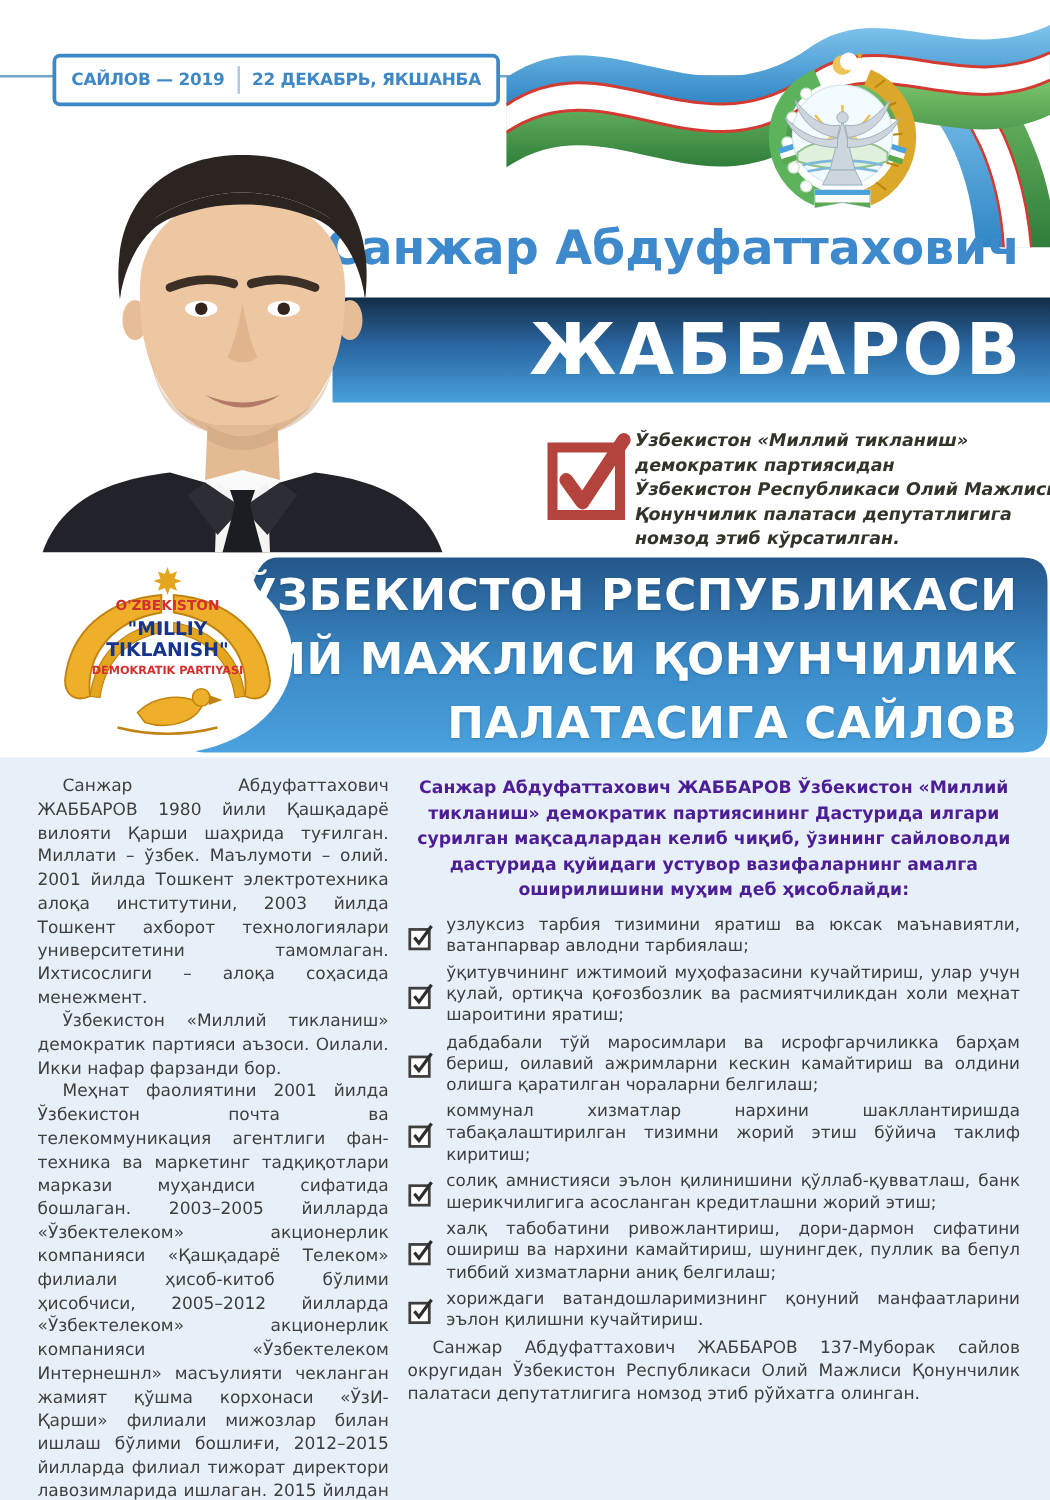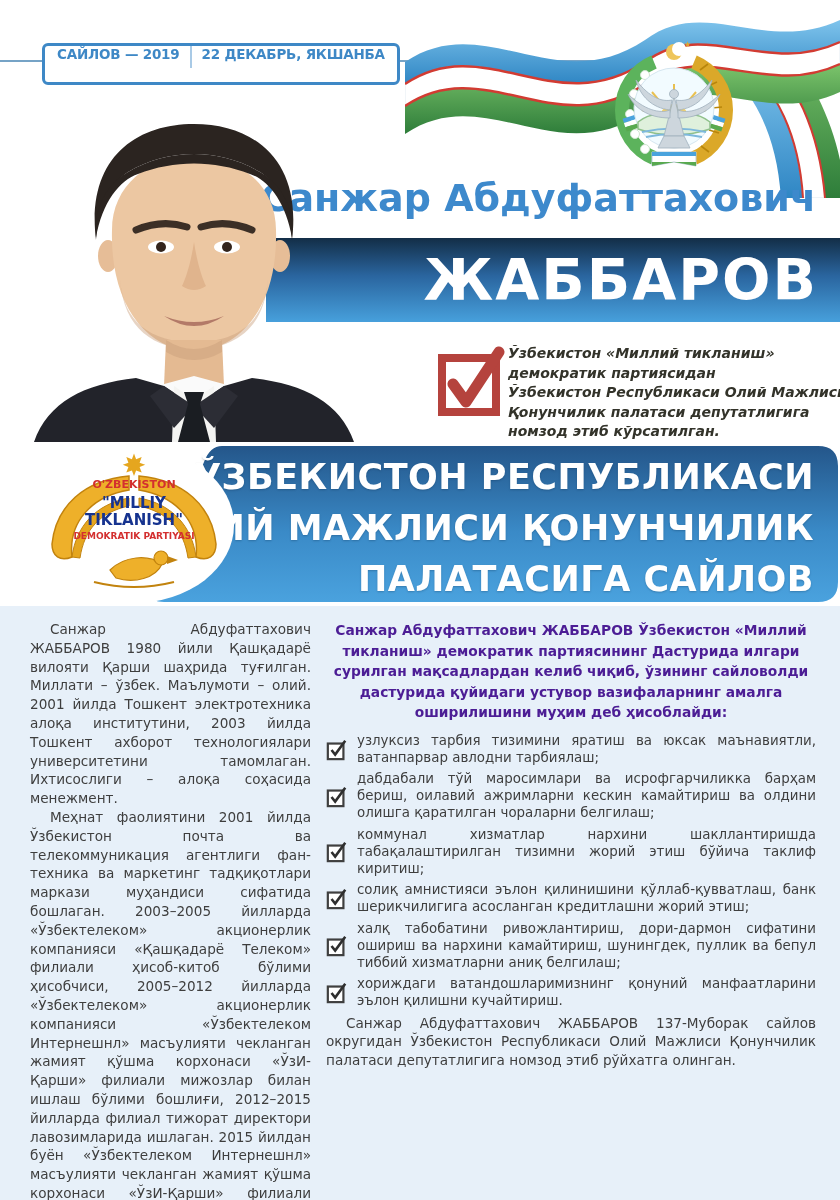--- a/index.html
+++ b/index.html
@@ -3,21 +3,21 @@
 <meta charset="utf-8">
 <style>
   html,body{margin:0;padding:0;background:#9aa3ab;}
   .page{position:relative;width:840px;height:1200px;margin:0 auto;background:#ffffff;overflow:hidden;
         font-family:"DejaVu Sans","Liberation Sans",sans-serif;}
   svg text{font-family:"DejaVu Sans","Liberation Sans",sans-serif;}
 
   .hline{position:absolute;top:60px;left:0;width:724px;height:2px;background:#76a3c6;}
 
   .badge{position:absolute;left:42px;top:43px;height:36px;background:#fff;border:3px solid #3e88c6;
-         border-radius:6px;display:flex;align-items:flex-start;padding:0 12px;gap:10px;z-index:5;}
+         border-radius:6px;display:flex;align-items:center;padding:0 12px;gap:10px;z-index:5;}
   .badge span{font-size:13.5px;font-weight:bold;color:#3e88c6;letter-spacing:-0.2px;white-space:nowrap;}
   .badge-sep{width:2px;height:22px;background:#a9cae6;}
 
   .ribbon{position:absolute;left:405px;top:0;z-index:1;}
   .emblem{position:absolute;left:612px;top:32px;z-index:2;}
 
   .portrait{position:absolute;left:24px;top:90px;z-index:3;}
 
   .first-name{position:absolute;top:176px;right:24px;font-size:38px;font-weight:bold;color:#3d89cc;z-index:2;white-space:nowrap;}
   .surname-band{position:absolute;top:238px;left:266px;right:0;height:84px;z-index:2;
@@ -218,38 +218,46 @@
     <text x="102" y="42" text-anchor="middle" font-size="11" font-weight="bold" fill="#d32f2f">O'ZBEKISTON</text>
     <text x="102" y="62" text-anchor="middle" font-size="15" font-weight="bold" fill="#16338f">"MILLIY</text>
     <text x="102" y="79" text-anchor="middle" font-size="15" font-weight="bold" fill="#16338f">TIKLANISH"</text>
     <text x="102" y="93" text-anchor="middle" font-size="9" font-weight="bold" fill="#d32f2f">DEMOKRATIK PARTIYASI</text>
   </svg>
 
   <div class="body-bg"></div>
 
   <div class="left-col">
     <p>Санжар Абдуфаттахович ЖАББАРОВ 1980 йили Қашқадарё вилояти Қарши шаҳрида туғилган. Миллати – ўзбек. Маълумоти – олий. 2001 йилда Тошкент электротехника алоқа институтини, 2003 йилда Тошкент ахборот технологиялари университетини тамомлаган. Ихтисослиги – алоқа соҳасида менежмент.</p>
+    <p>Ўзбекистон «Миллий тикланиш» демократик партияси аъзоси. Оилали. Икки нафар фарзанди бор.</p>
     <p>Меҳнат фаолиятини 2001 йилда Ўзбекистон почта ва телекоммуникация агентлиги фан-техника ва маркетинг тадқиқотлари маркази муҳандиси сифатида бошлаган. 2003–2005 йилларда «Ўзбектелеком» акционерлик компанияси «Қашқадарё Телеком» филиали ҳисоб-китоб бўлими ҳисобчиси, 2005–2012 йилларда «Ўзбектелеком» акционерлик компанияси «Ўзбектелеком Интернешнл» масъулияти чекланган жамият қўшма корхонаси «ЎзИ-Қарши» филиали мижозлар билан ишлаш бўлими бошлиғи, 2012–2015 йилларда филиал тижорат директори лавозимларида ишлаган. 2015 йилдан буён «Ўзбектелеком Интернешнл» масъулияти чекланган жамият қўшма корхонаси «ЎзИ-Қарши» филиали директори лавозимида фаолият юритиб келмоқда.</p>
   </div>
 
   <div class="right-col">
     <div class="intro">Санжар Абдуфаттахович ЖАББАРОВ Ўзбекистон «Миллий тикланиш» демократик партиясининг Дастурида илгари сурилган мақсадлардан келиб чиқиб, ўзининг сайловолди дастурида қуйидаги устувор вазифаларнинг амалга оширилишини муҳим деб ҳисоблайди:</div>
 
     <div class="prog-item">
       <svg width="22" height="23" viewBox="0 0 24 25">
           <rect x="2" y="6" width="17" height="17" fill="#fff" stroke="#3f3f3f" stroke-width="2.4"></rect>
           <path d="M6,13 L10,18 L21,3" stroke="#2e2e2e" stroke-width="2.8" fill="none"></path>
         </svg>
       <div class="prog-text">узлуксиз тарбия тизимини яратиш ва юксак маънавиятли, ватанпарвар авлодни тарбиялаш;</div>
     </div>
     <div class="prog-item">
       <svg width="22" height="23" viewBox="0 0 24 25">
           <rect x="2" y="6" width="17" height="17" fill="#fff" stroke="#3f3f3f" stroke-width="2.4"></rect>
           <path d="M6,13 L10,18 L21,3" stroke="#2e2e2e" stroke-width="2.8" fill="none"></path>
         </svg>
+      <div class="prog-text">ўқитувчининг ижтимоий муҳофазасини кучайтириш, улар учун қулай, ортиқча қоғозбозлик ва расмиятчиликдан холи меҳнат шароитини яратиш;</div>
+    </div>
+    <div class="prog-item">
+      <svg width="22" height="23" viewBox="0 0 24 25">
+          <rect x="2" y="6" width="17" height="17" fill="#fff" stroke="#3f3f3f" stroke-width="2.4"></rect>
+          <path d="M6,13 L10,18 L21,3" stroke="#2e2e2e" stroke-width="2.8" fill="none"></path>
+        </svg>
       <div class="prog-text">дабдабали тўй маросимлари ва исрофгарчиликка барҳам бериш, оилавий ажримларни кескин камайтириш ва олдини олишга қаратилган чораларни белгилаш;</div>
     </div>
     <div class="prog-item">
       <svg width="22" height="23" viewBox="0 0 24 25">
           <rect x="2" y="6" width="17" height="17" fill="#fff" stroke="#3f3f3f" stroke-width="2.4"></rect>
           <path d="M6,13 L10,18 L21,3" stroke="#2e2e2e" stroke-width="2.8" fill="none"></path>
         </svg>
       <div class="prog-text">коммунал хизматлар нархини шакллантиришда табақалаштирилган тизимни жорий этиш бўйича таклиф киритиш;</div>
     </div>
     <div class="prog-item">

